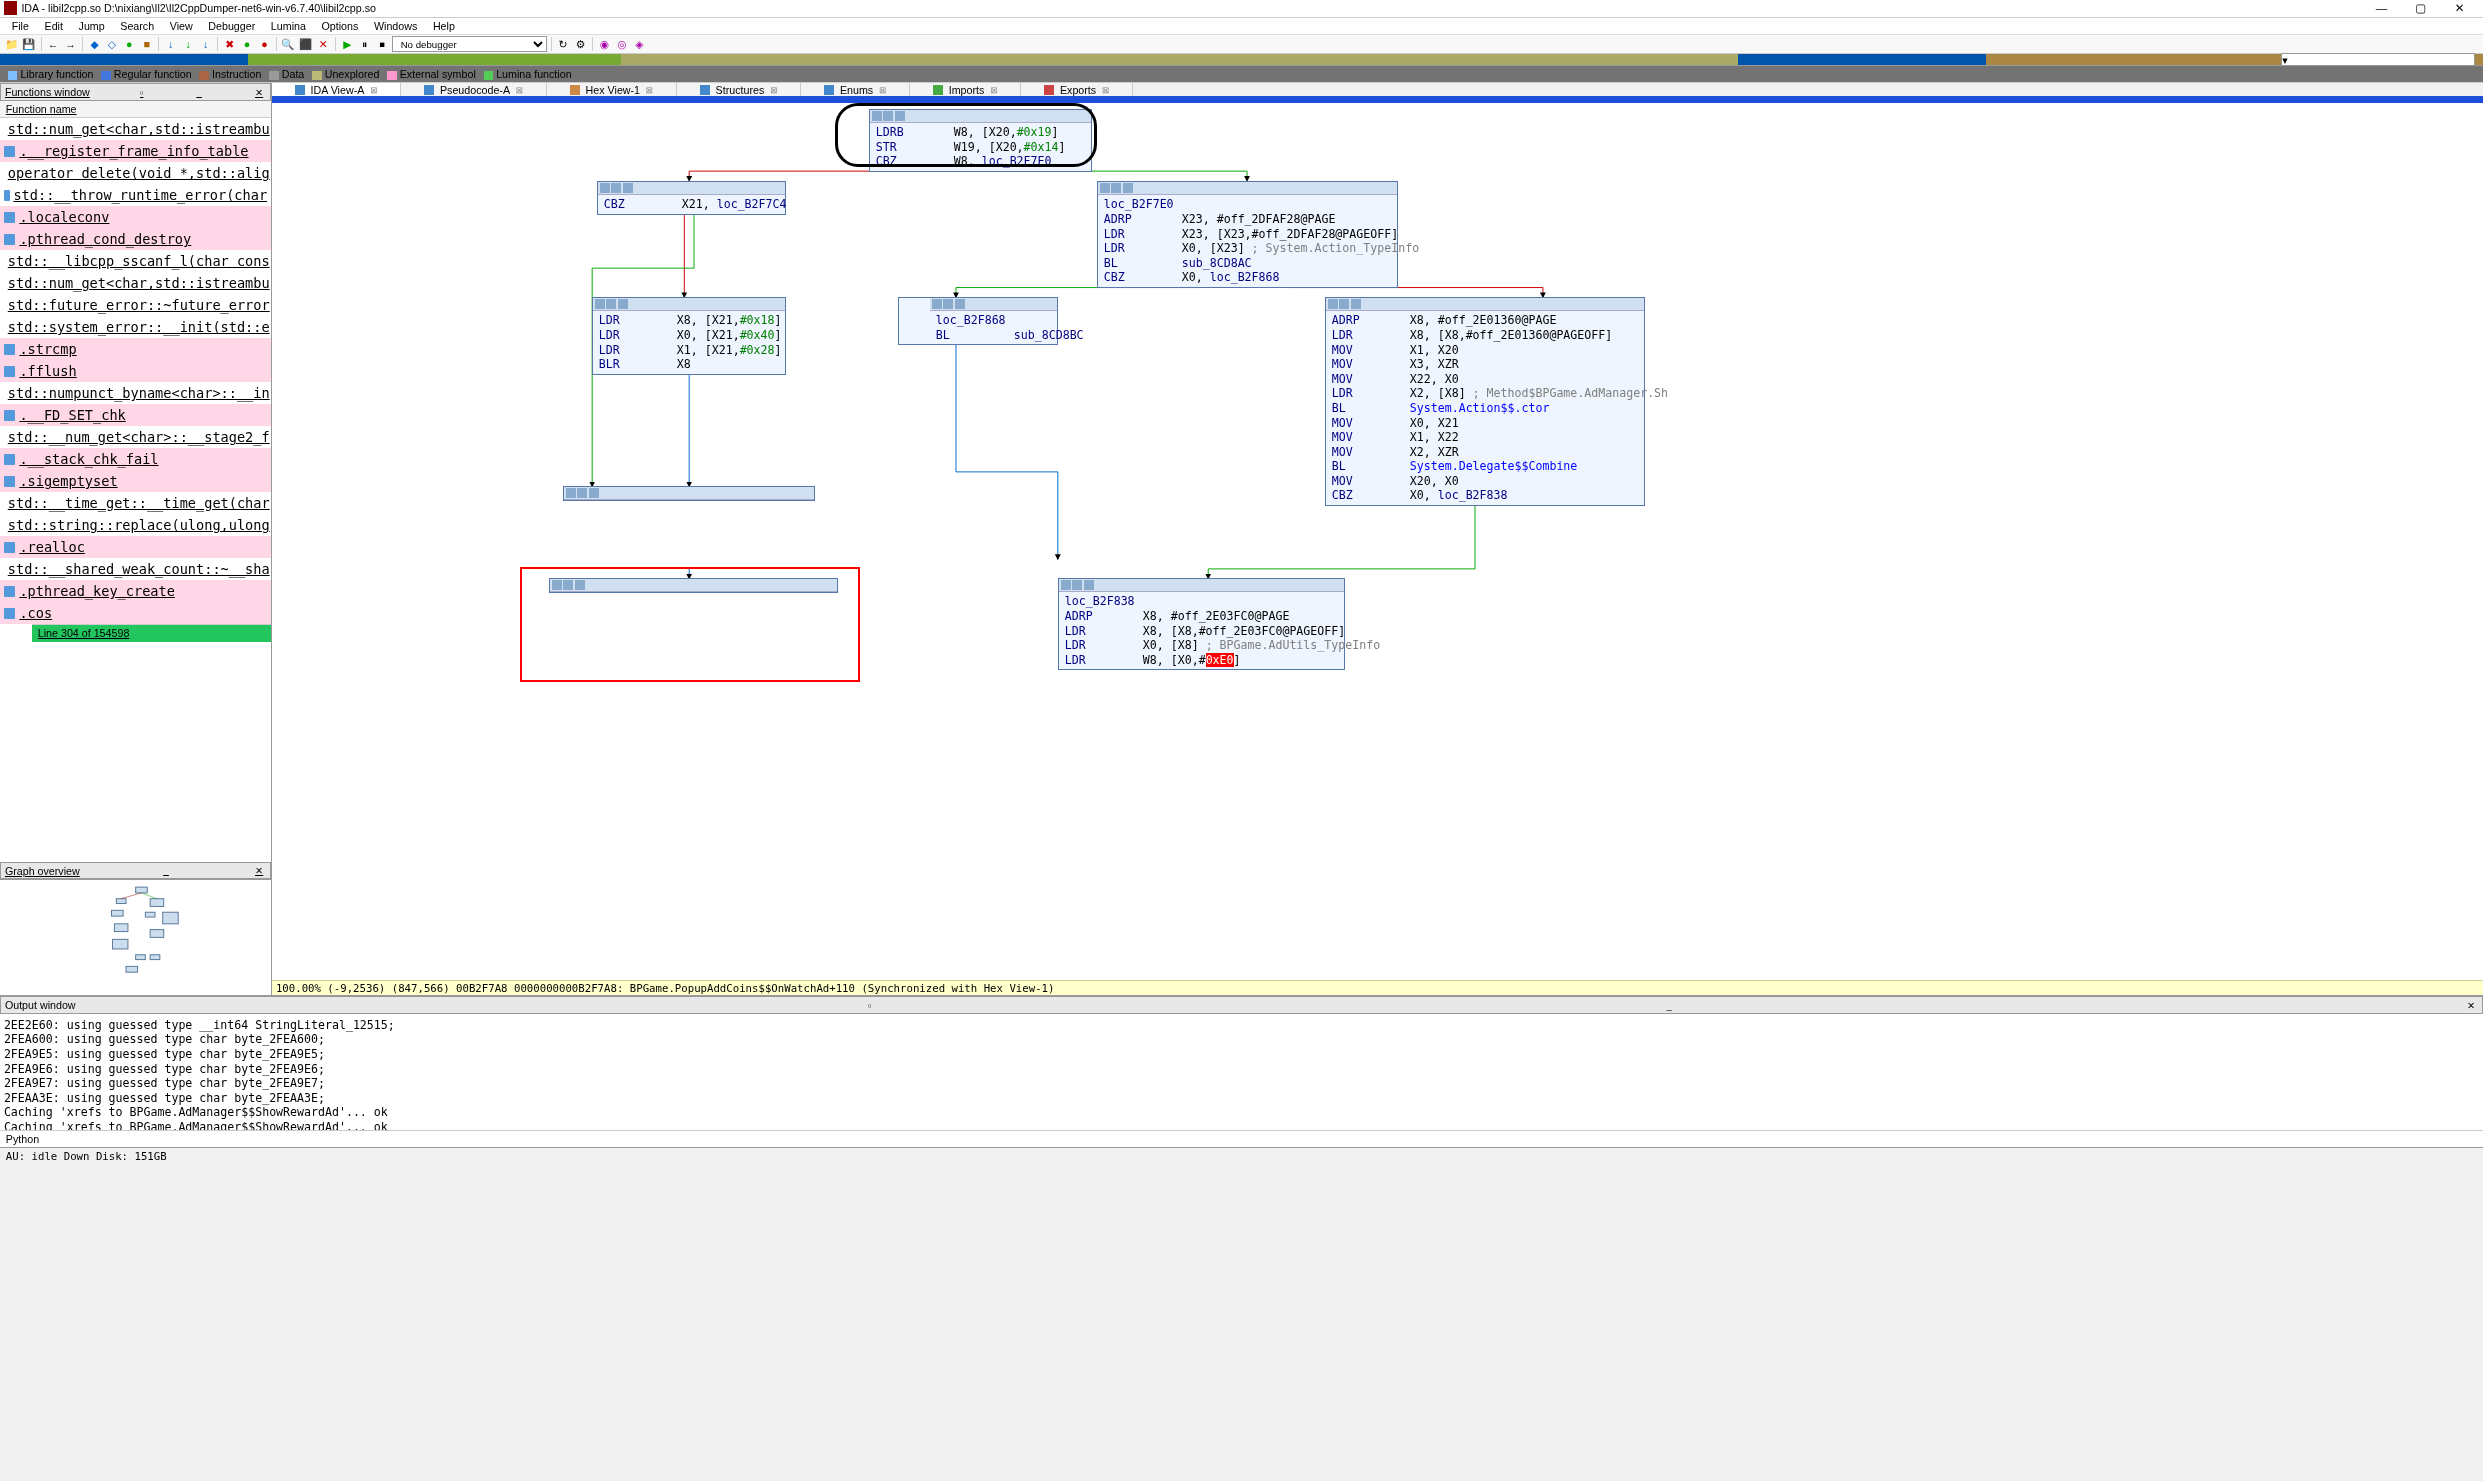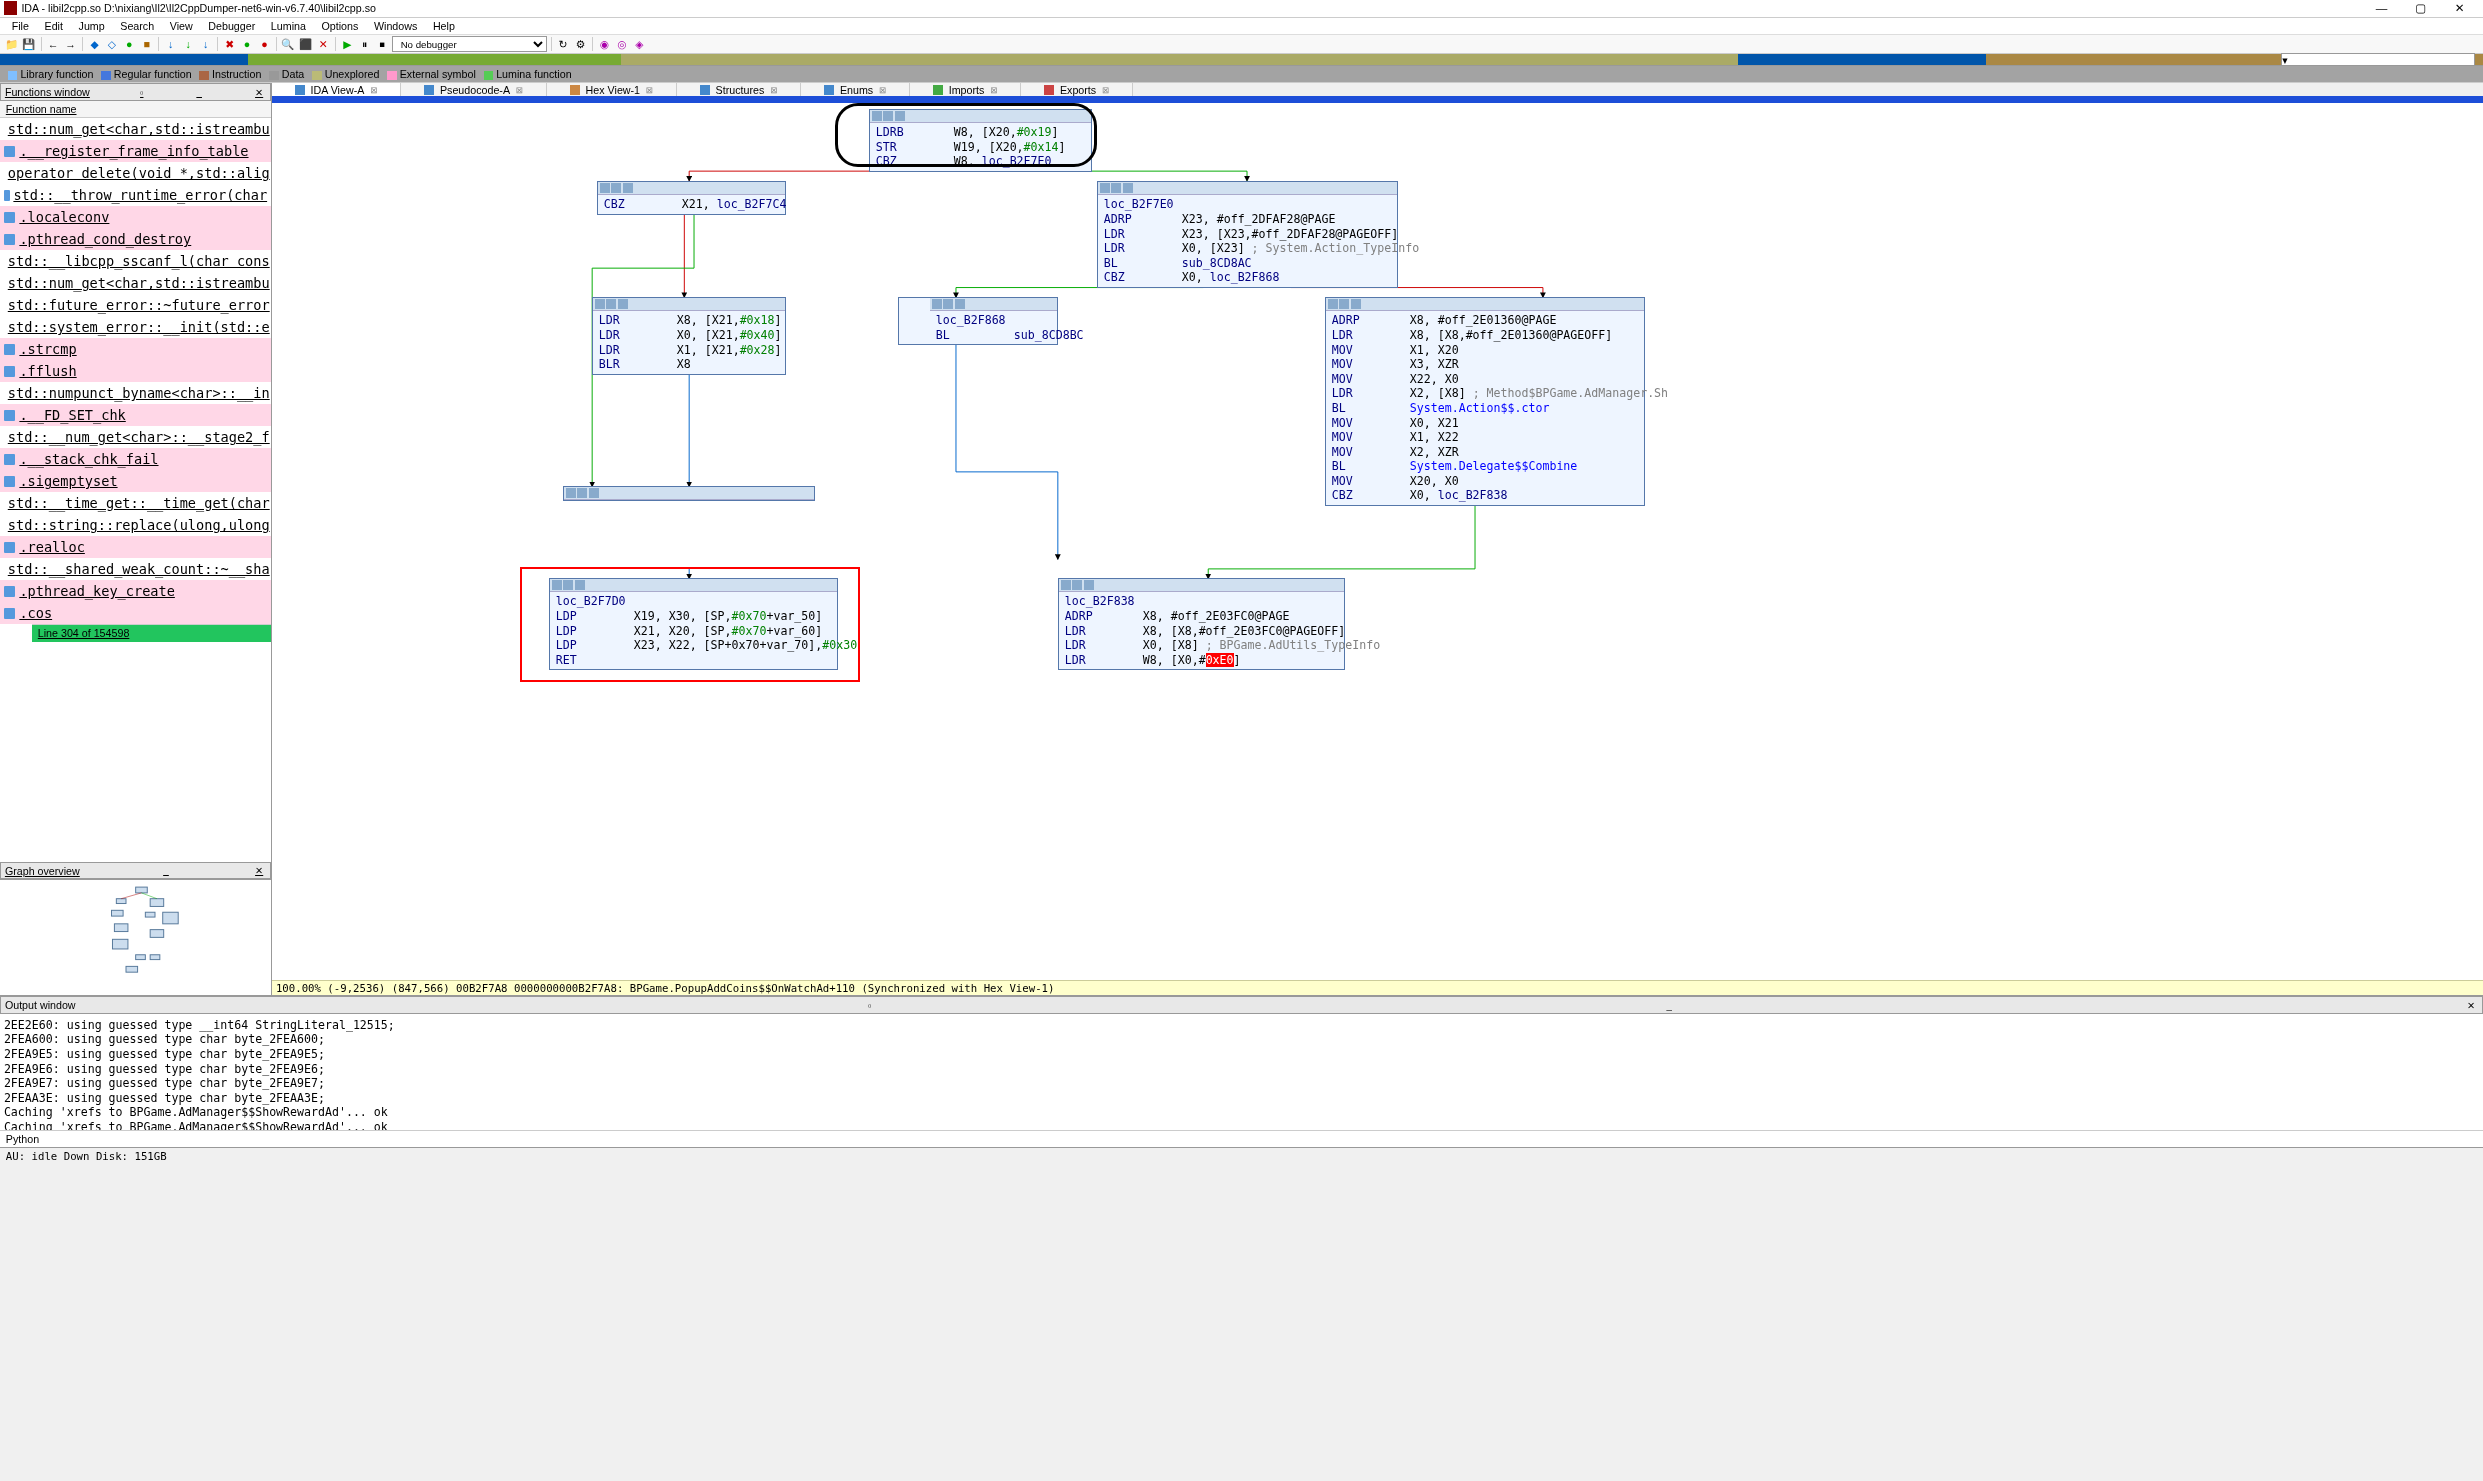--- a/index.html
+++ b/index.html
@@ -9,21 +9,21 @@
 .titlebar .title { flex: 1; font-size: 10.7px; }
 .titlebar .btn { width: 39px; height: 15.5px; text-align: center; cursor: pointer; font-size: 11.6px; }
 .menubar { height: 17.5px; background: #fff; display: flex; align-items: center; padding: 0 3.9px; border-bottom: 1px solid #ddd; }
 .menubar .menu { padding: 0 7.8px; cursor: pointer; font-size: 10.7px; }
 .toolbar { height: 19.4px; background: #f8f8f8; display: flex; align-items: center; padding: 0 3.9px; border-bottom: 1px solid #ccc; gap: 1.9px; }
 .toolbar .tb { width: 15.5px; height: 15.5px; display: inline-flex; align-items: center; justify-content: center; cursor: pointer; }
 .toolbar .sep { width: 1px; height: 13.6px; background: #ccc; margin: 0 1.9px; }
 .toolbar .combo { height: 15.5px; font-size: 9.7px; border: 1px solid #999; background: #fff; padding: 0 3.9px; min-width: 155px; }
 .navband { height: 11.6px; background: linear-gradient(90deg, #0055aa 0%, #0055aa 10%, #77aa33 10%, #77aa33 25%, #aaaa66 25%, #aaaa66 70%, #0055aa 70%, #0055aa 80%, #aa8844 80%, #aa8844 100%); border-bottom: 1px solid #999; position: relative; }
 .navband .dropdown { position: absolute; right: 7.8px; top: -1.9px; width: 194px; height: 13.6px; background: #fff; border: 1px solid #999; }
-.legend { height: 17.5px; background: #a3a3a3; display: flex; align-items: center; padding: 0 7.8px; gap: 7.8px; border-bottom: 1px solid #ccc; font-size: 10.7px; }
+.legend { height: 17.5px; background: #737373; display: flex; align-items: center; padding: 0 7.8px; gap: 7.8px; border-bottom: 1px solid #ccc; font-size: 10.7px; }
 .legend .sw { width: 9.7px; height: 9.7px; display: inline-block; margin-right: 2.9px; vertical-align: middle; }
 .main { display: flex; height: 912px; }
 .left { width: 272px; display: flex; flex-direction: column; border-right: 1px solid #999; text-decoration: underline; }
 .panel-hdr { height: 17.5px; background: #e8e8e8; border: 1px solid #999; display: flex; align-items: center; padding: 0 3.9px; font-size: 10.7px; }
 .panel-hdr .close { margin-left: auto; cursor: pointer; font-size: 9.7px; padding: 0 2.9px; }
 .fnlist { flex: 1; background: #fff; overflow: hidden; }
 .fnlist .colhdr { height: 17.5px; background: #f4f4f4; border-bottom: 1px solid #ccc; padding: 1.9px 5.8px; font-size: 10.7px; }
 .fnlist .row { height: 22px; display: flex; align-items: center; padding: 0 3.9px; font-family: Consolas, monospace; font-size: 13.6px; white-space: nowrap; overflow: hidden; }
 .fnlist .row .fi { width: 11.6px; height: 11.6px; background: #5599dd; margin-right: 3.9px; border-radius: 1px; }
 .fnlist .row.pink { background: #ffd7e7; }
@@ -412,26 +412,20 @@
             <span class="nb"></span>
             <span class="nb"></span>
           </div>
       </div>
       <div class="node" style="left:277px; top:475px; width:289px;">
         <div class="nh">
             <span class="nb"></span>
             <span class="nb"></span>
             <span class="nb"></span>
           </div>
-        <div class="body" id="node-7d0"><span class="lbl">loc_B2F7D0</span>
-<span class="op">LDP</span>X19, X30, [SP,<span class="num">#0x70</span>+var_50]
-<span class="op">LDP</span>X21, X20, [SP,<span class="num">#0x70</span>+var_60]
-<span class="op">LDP</span>X23, X22, [SP+0x70+var_70],<span class="num">#0x30</span>
-<span class="op">RET</span>
-</div>
       </div>
       <div class="node" style="left:786px; top:475px; width:287px;">
         <div class="nh">
             <span class="nb"></span>
             <span class="nb"></span>
             <span class="nb"></span>
           </div>
         <div class="body" id="node-838"><span class="lbl">loc_B2F838</span>
 <span class="op">ADRP</span>X8, #off_2E03FC0@PAGE
 <span class="op">LDR</span>X8, [X8,#off_2E03FC0@PAGEOFF]

